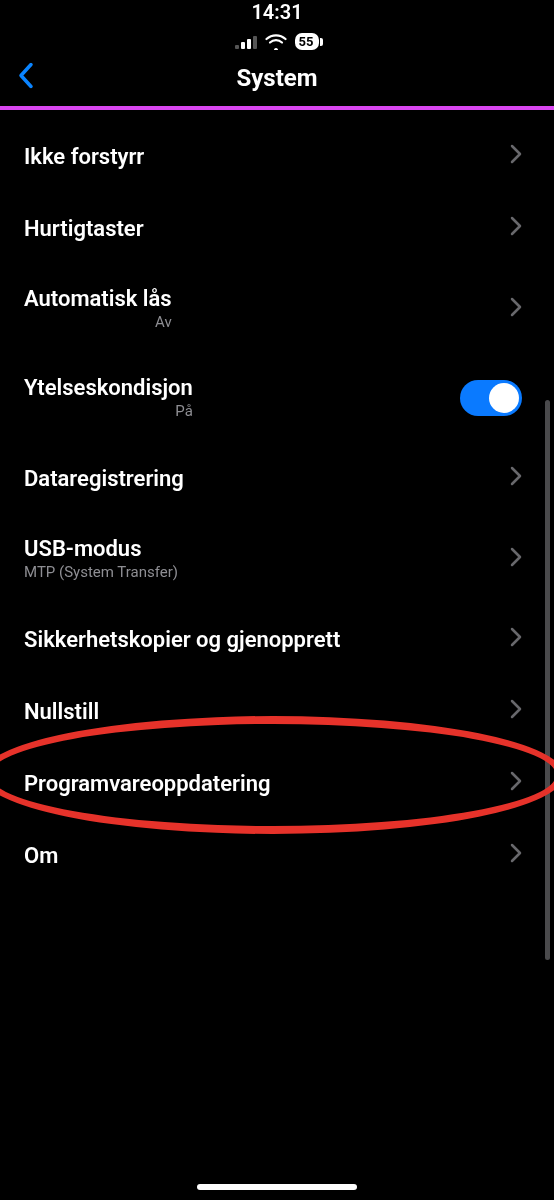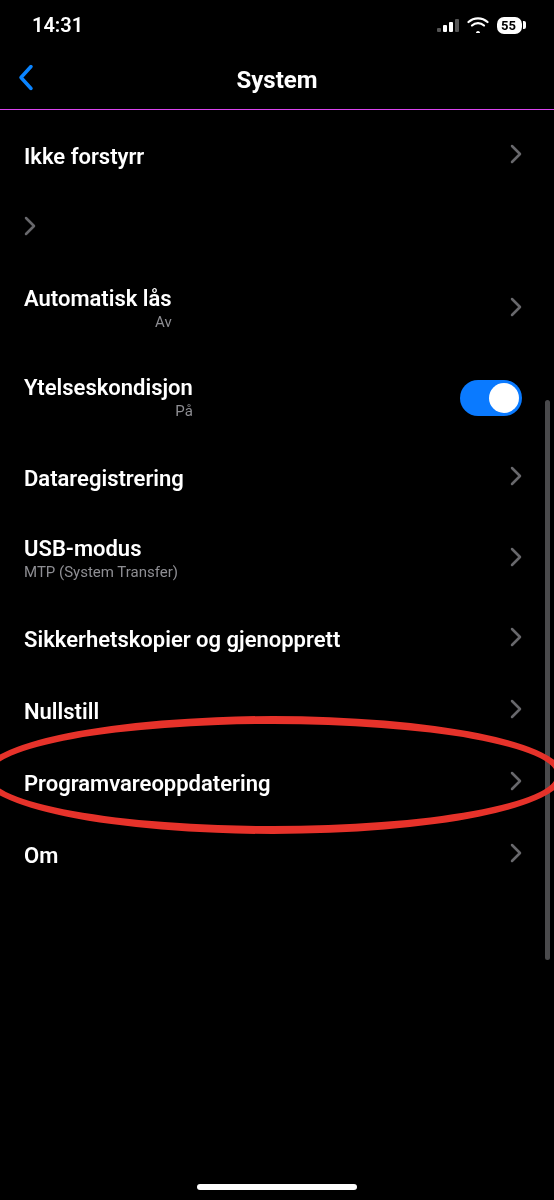--- a/index.html
+++ b/index.html
@@ -13,20 +13,21 @@
     position: relative;
   }
   .status-bar {
     height: 50px;
     display: flex;
     justify-content: space-between;
     align-items: center;
     padding: 0 32px;
     font-size: 20px;
     font-weight: 600;
+    flex-direction: column;
   }
   .status-right {
     display: flex;
     align-items: center;
     gap: 8px;
   }
   .signal-icon, .wifi-icon, .battery-icon {
     display: inline-flex;
     align-items: center;
   }
@@ -51,21 +52,21 @@
     height: 8px;
     background: #fff;
     border-radius: 0 2px 2px 0;
   }
   .nav-header {
     position: relative;
     height: 60px;
     display: flex;
     align-items: center;
     justify-content: center;
-    border-bottom: 1px solid #d946ef;
+    border-bottom: 4px solid #d946ef;
   }
   .back-btn {
     position: absolute;
     left: 18px;
     top: 50%;
     transform: translateY(-50%);
     color: #0a84ff;
     font-size: 30px;
     line-height: 1;
     cursor: pointer;
@@ -205,20 +206,23 @@
       <span class="row-label">Ikke forstyrr</span>
     </div>
     <span class="chevron">
       <svg width="12" height="20" viewBox="0 0 12 20">
           <path d="M2 2 L10 10 L2 18" stroke="#68686c" stroke-width="2.5" fill="none" stroke-linecap="round" stroke-linejoin="round"></path>
         </svg>
     </span>
   </div>
 
   <div class="row">
+    <div class="row-text">
+      <span class="row-label">Hurtigtaster</span>
+    </div>
     <span class="chevron">
       <svg width="12" height="20" viewBox="0 0 12 20">
           <path d="M2 2 L10 10 L2 18" stroke="#68686c" stroke-width="2.5" fill="none" stroke-linecap="round" stroke-linejoin="round"></path>
         </svg>
     </span>
   </div>
 
   <div class="row">
     <div class="row-text">
       <span class="row-label">Automatisk lås</span>

